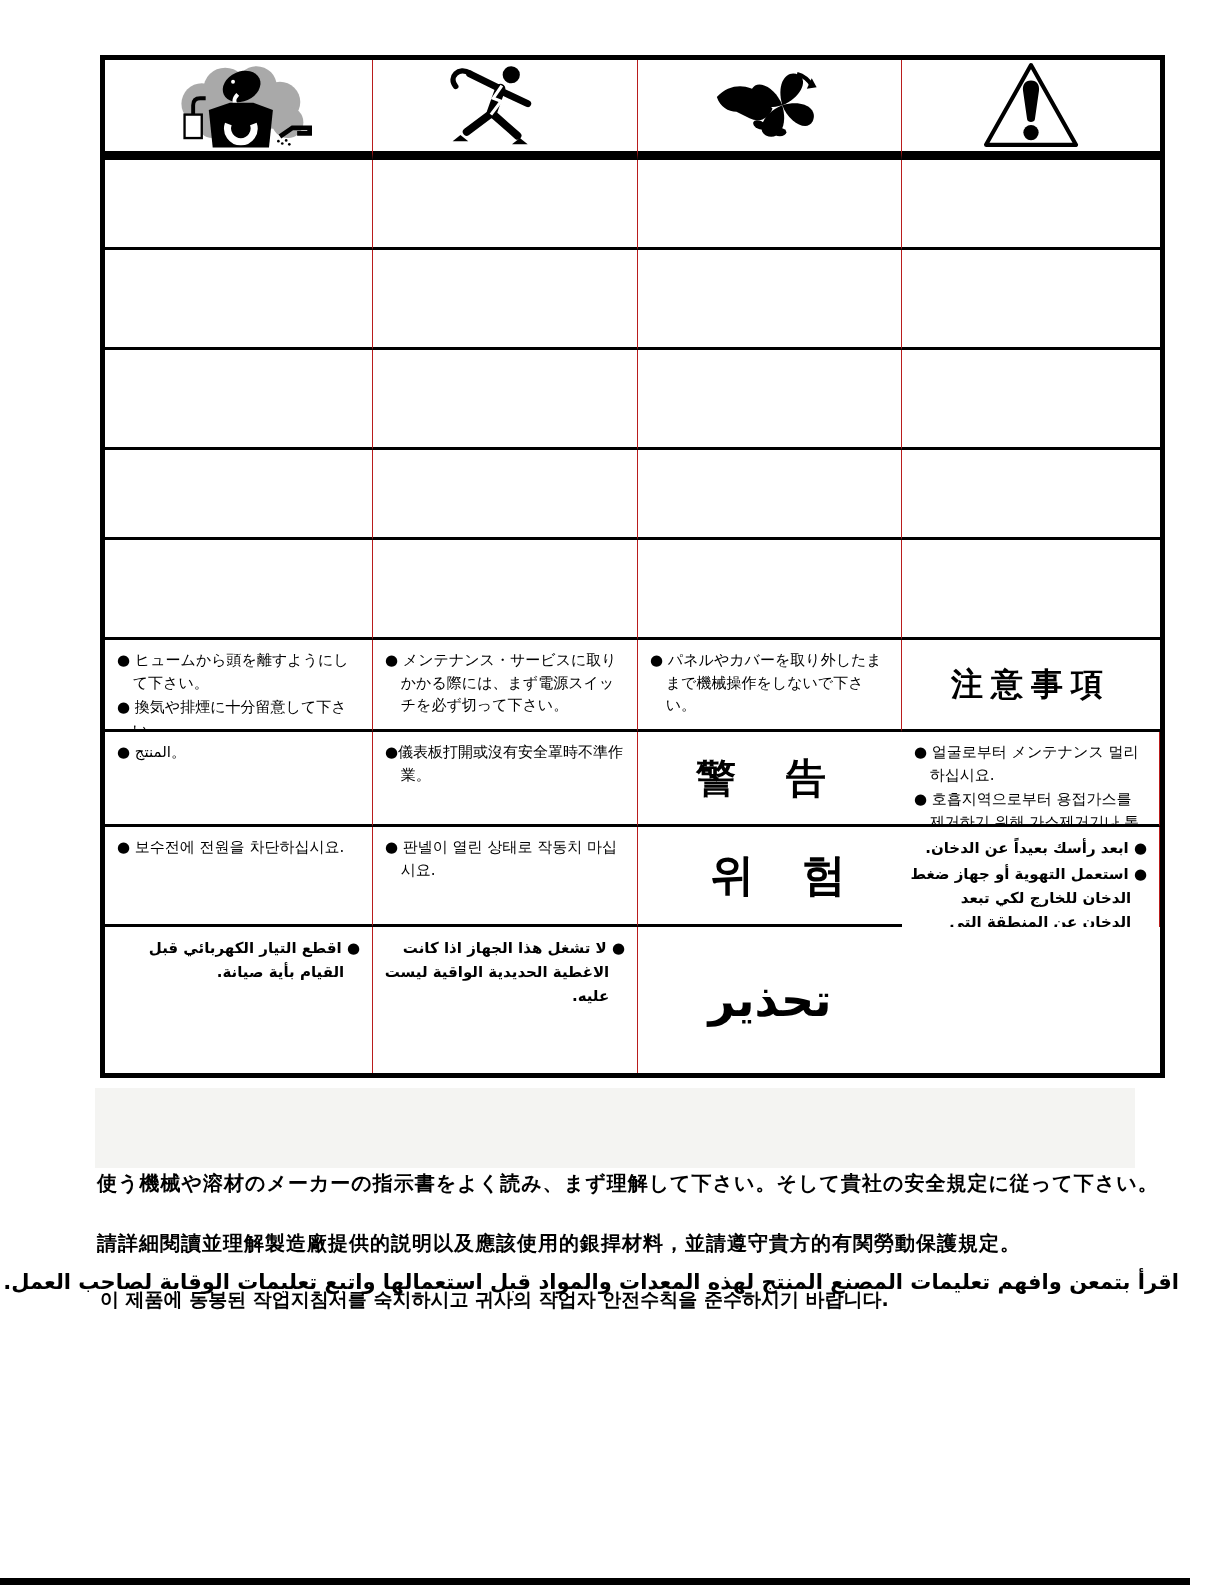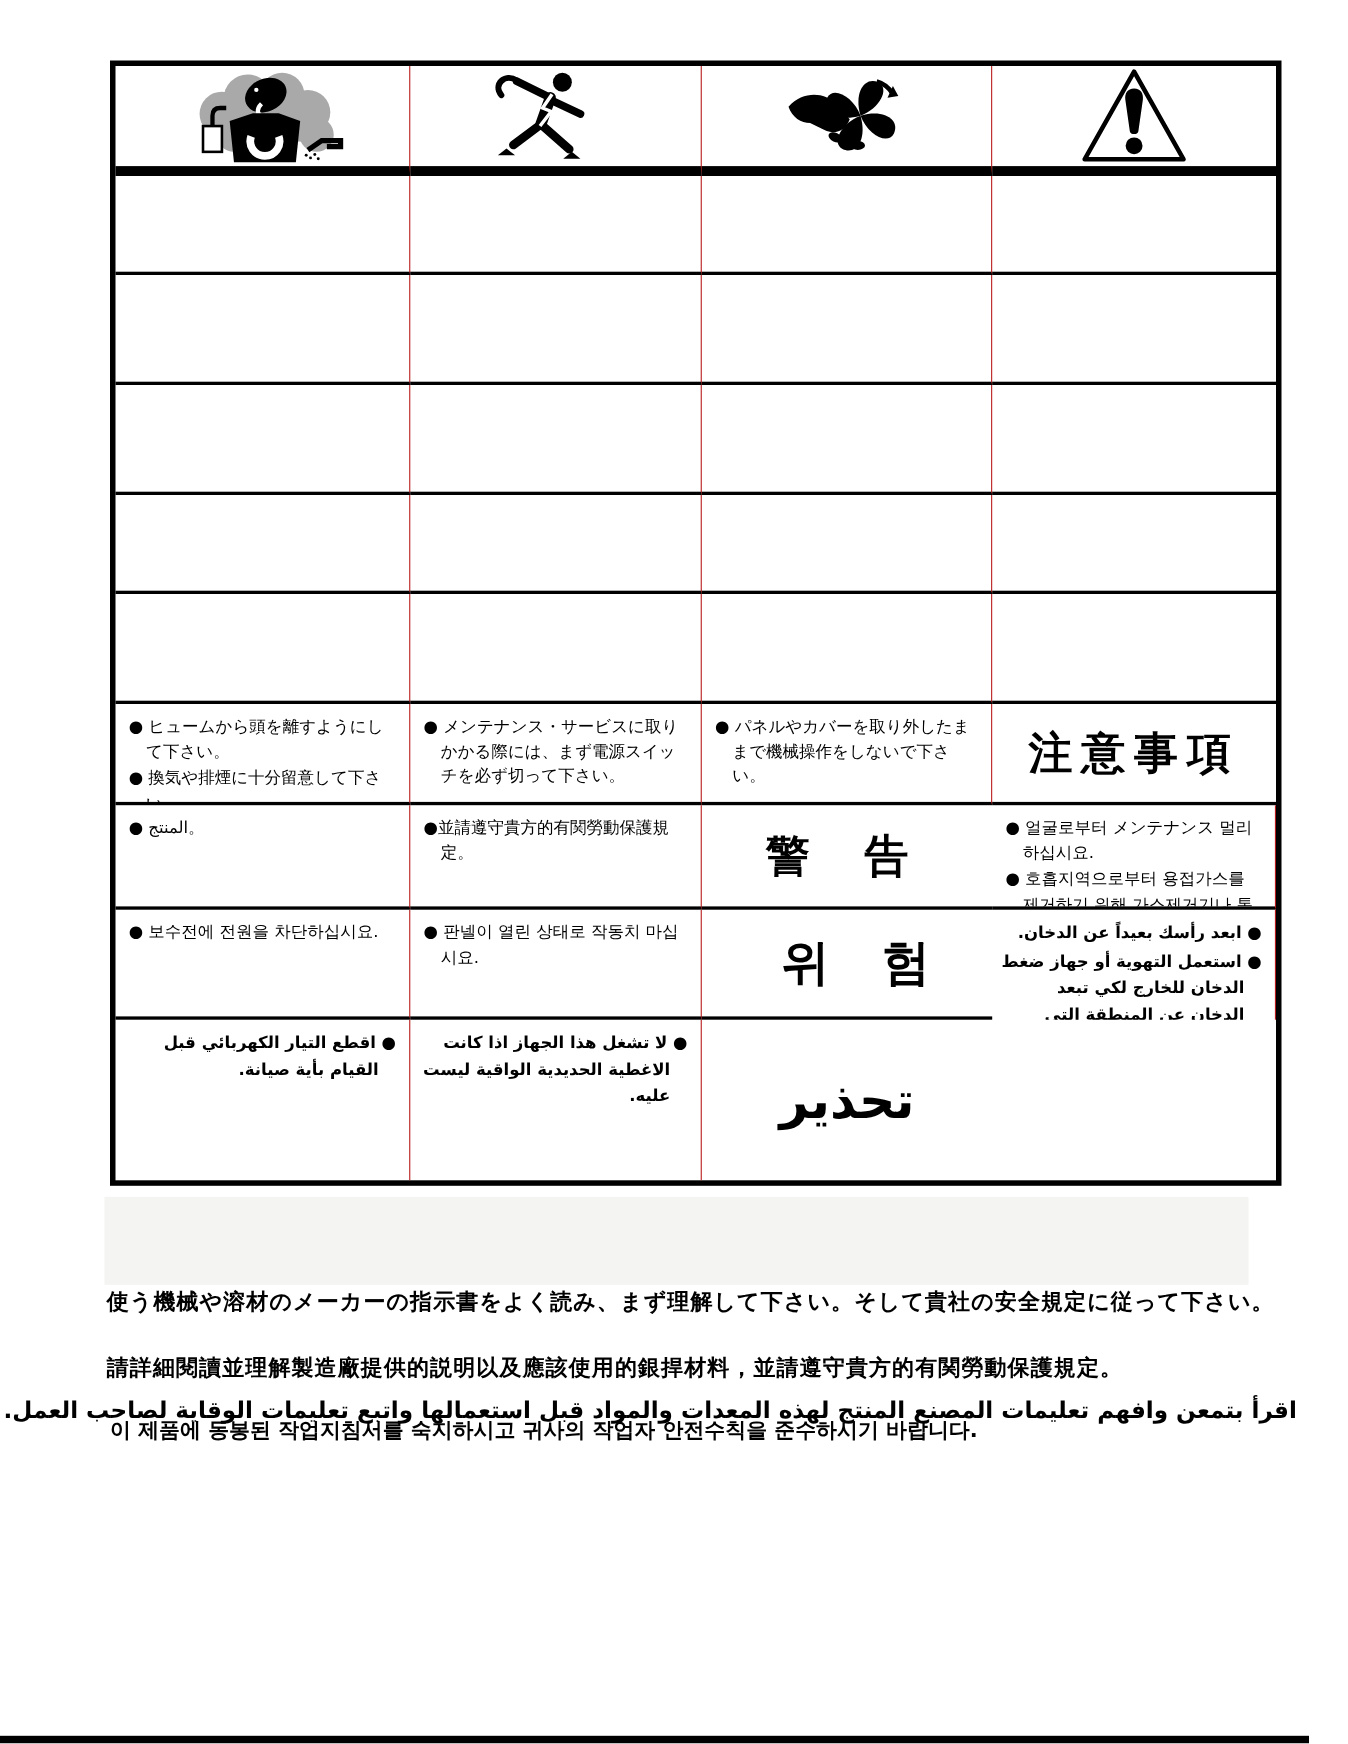--- a/index.html
+++ b/index.html
@@ -23,21 +23,21 @@
   .cell.header{border-bottom:9px solid #000;display:flex;align-items:center;justify-content:center;}
   .cell.last-row{border-bottom:none;}
 
   .text-cell{padding:9px 8px 4px 12px;font-size:15px;line-height:1.5;}
   .bullet{text-indent:-1.05em;padding-left:1.05em;margin-bottom:2px;}
   .rtl-cell{direction:rtl;text-align:right;padding:9px 12px 4px 8px;font-weight:bold;font-size:15px;line-height:1.6;}
   .rtl-cell .bullet{text-indent:-1.05em;padding-left:0;padding-right:1.05em;}
 
   .label-cell{display:flex;align-items:center;justify-content:center;
               font-weight:bold;border-right:none;}
-  .label-ja{font-size:40px;letter-spacing:8px;}
+  .label-ja{font-size:32px;letter-spacing:8px;}
   .label-zh{font-size:40px;letter-spacing:18px;}
   .label-ko{font-size:44px;letter-spacing:16px;padding-left:32px;}
   .label-ar{font-size:46px;direction:rtl;}
 
   
   .footer-line{position:absolute;font-weight:bold;white-space:nowrap;}
   .footer-ja{left:97px;top:1170px;font-size:20px;letter-spacing:1px;}
   .footer-zh{left:97px;top:1230px;font-size:20px;letter-spacing:1px;}
   .footer-ko{left:100px;top:1287px;font-size:19px;}
   .footer-ar{right:46px;top:1270px;font-size:21px;direction:rtl;}
@@ -170,21 +170,21 @@
         <div class="bullet">● パネルやカバーを取り外したままで機械操作をしないで下さい。</div>
       </div>
     <div class="cell label-cell label-ja last-col">
       <span>注意事項</span>
     </div>
 
     <div class="cell text-cell row-zh">
         <div class="bullet">● المنتج。</div>
       </div>
     <div class="cell text-cell row-zh">
-        <div class="bullet">●並請遵守貴方的有関勞動保護規定。</div>
+        <div class="bullet">●儀表板打開或沒有安全罩時不準作業。</div>
       </div>
     <div class="cell label-cell label-zh last-col">
       <span>警 告</span>
     </div>
 
     <div class="cell text-cell row-ko">
         <div class="bullet">● 얼굴로부터 メンテナンス 멀리하십시요.</div>
         <div class="bullet">● 호흡지역으로부터 용접가스를 제거하기 위해 가스제거기나 통풍기를 사용하십시요.</div>
       </div>
     <div class="cell text-cell row-ko">

